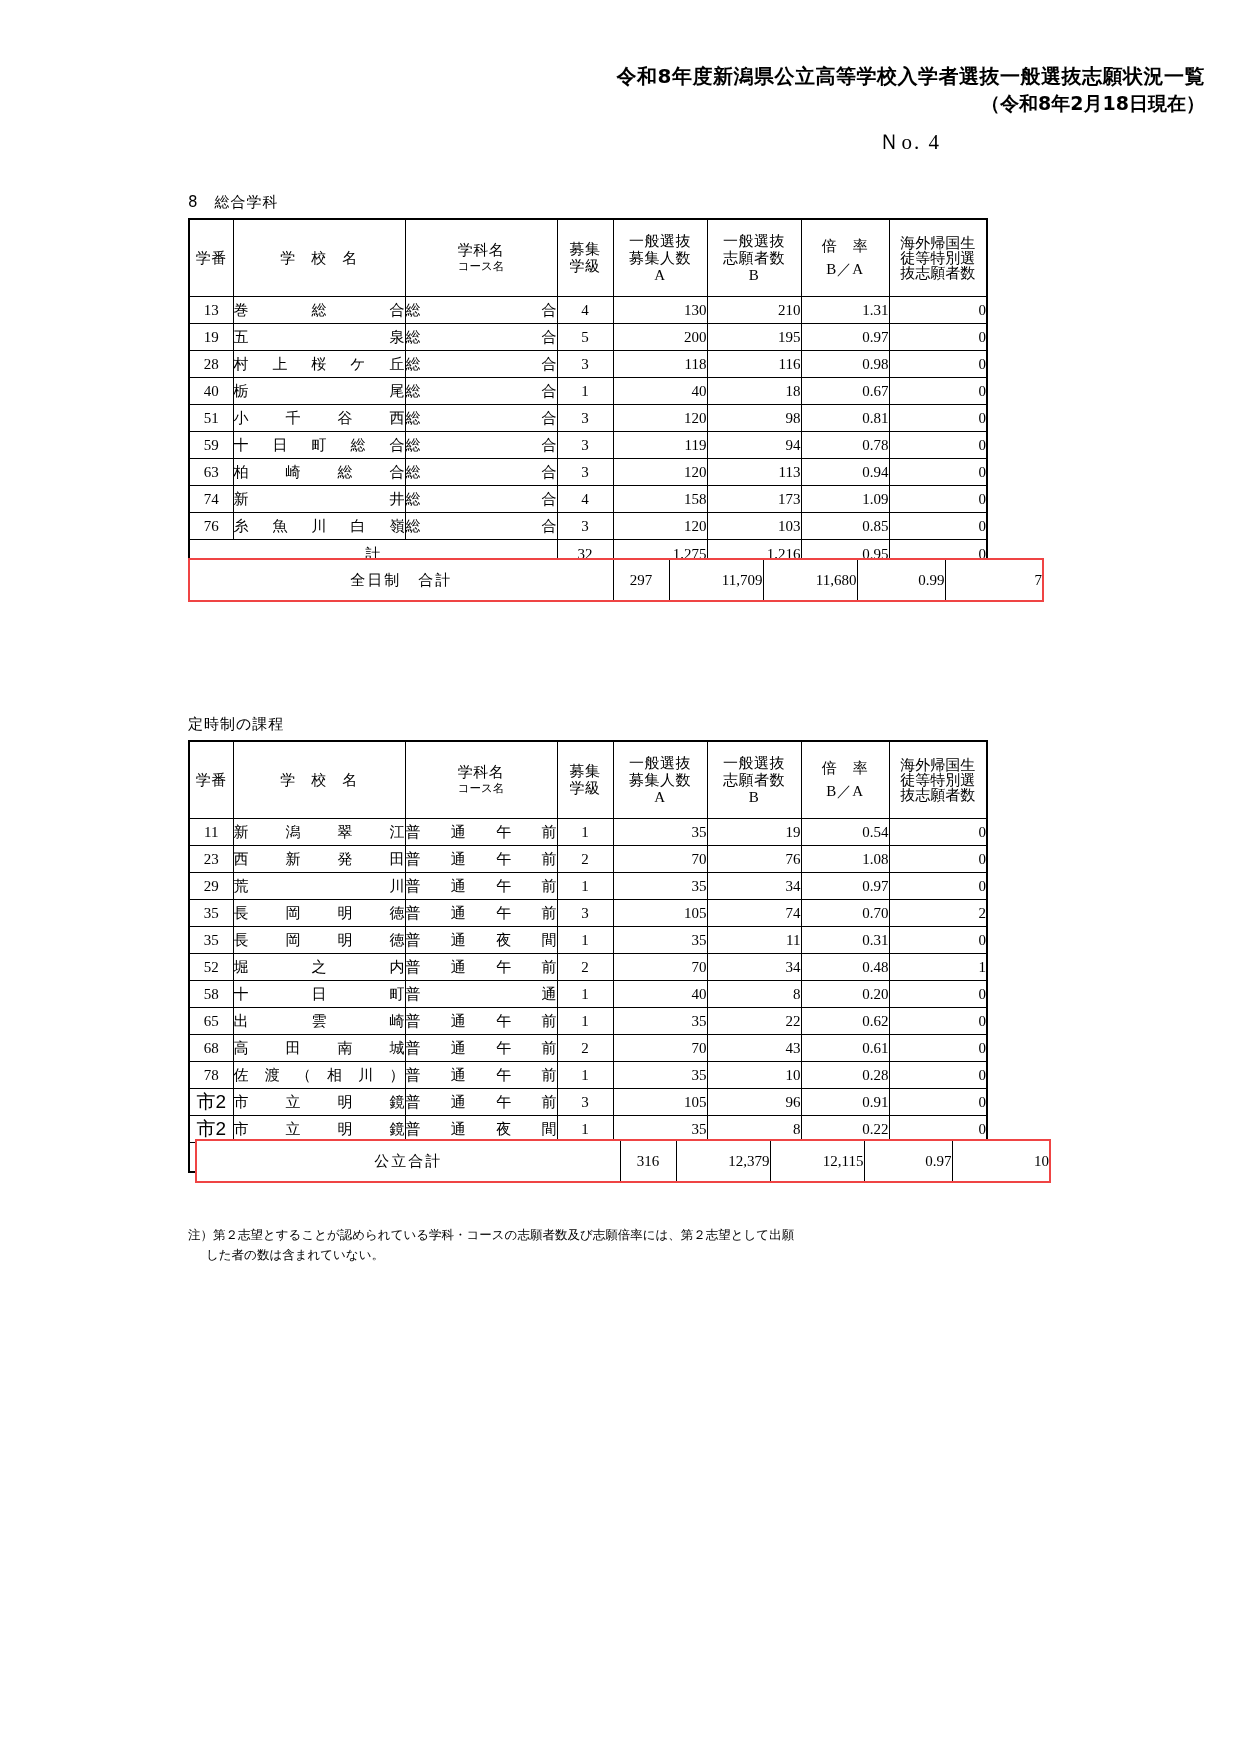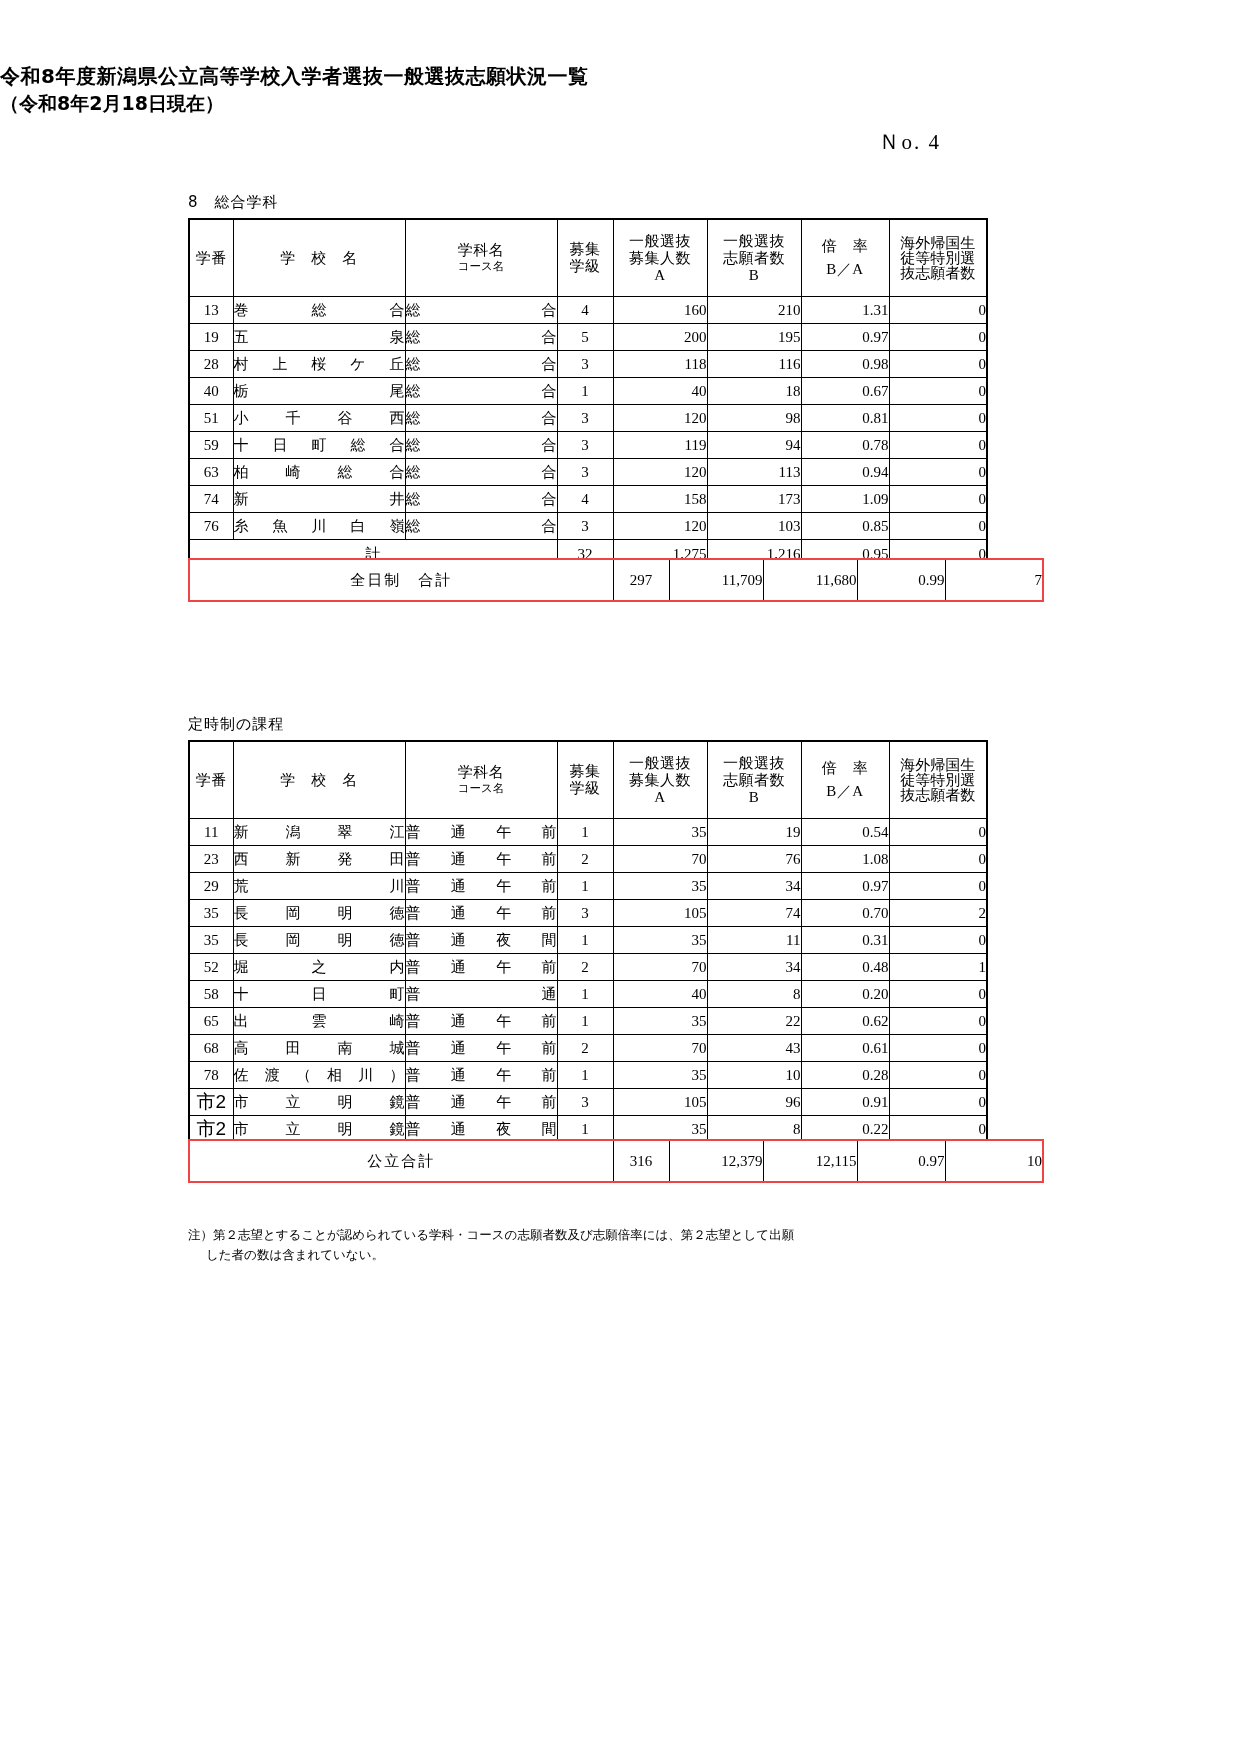--- a/index.html
+++ b/index.html
@@ -7,21 +7,21 @@
     width:1241px;height:1754px;
     background:#ffffff;color:#000000;
     font-family:"Liberation Serif","DejaVu Serif",serif;
     position:relative;
     -webkit-font-smoothing:none;
   }
   .page{position:relative;width:1241px;height:1754px;}
 
   
   .title-block{
-    position:absolute;left:0;top:62px;width:1205px;text-align:left;
+    position:absolute;left:0;top:62px;width:1205px;text-align:right;
   }
   .title-line{
     font-family:"DejaVu Sans","Liberation Sans",sans-serif;
     font-size:20px;font-weight:bold;letter-spacing:0.5px;line-height:28px;
   }
   .title-line2{
     font-family:"DejaVu Sans","Liberation Sans",sans-serif;
     font-size:19px;font-weight:bold;line-height:26px;
   }
   .pageno{
@@ -193,21 +193,21 @@
           <div>抜志願者数</div>
         </td>
       </tr>
     </thead>
     <tbody id="body-sogo">
         <tr class="drow">
           <td class="cell-no">13</td>
           <td class="cell-name">巻　総　合</td>
           <td class="cell-name">総　　合</td>
           <td class="cell-center">4</td>
-          <td class="cell-num">160</td>
+          <td class="cell-num">130</td>
           <td class="cell-num">210</td>
           <td class="cell-num">1.31</td>
           <td class="cell-num">0</td>
         </tr>
         <tr class="drow">
           <td class="cell-no">19</td>
           <td class="cell-name">五　　泉</td>
           <td class="cell-name">総　　合</td>
           <td class="cell-center">5</td>
           <td class="cell-num">200</td>
@@ -489,21 +489,21 @@
           <td colspan="3" class="cell-total-label">定時制　合計</td>
           <td class="cell-center">19</td>
           <td class="cell-num">670</td>
           <td class="cell-num">435</td>
           <td class="cell-num">0.64</td>
           <td class="cell-num">3</td>
         </tr>
       </tbody>
   </table>
 
-  <table class="grid summary" id="tbl-koritsu" style="left:188px;top:1139px;">
+  <table class="grid summary" id="tbl-koritsu" style="left:195px;top:1139px;">
     <colgroup>
       <col style="width:424px">
         <col class="c-class">
         <col class="c-a">
         <col class="c-b">
         <col class="c-r">
         <col class="c-k">
     </colgroup>
     <tbody>
       <tr>

